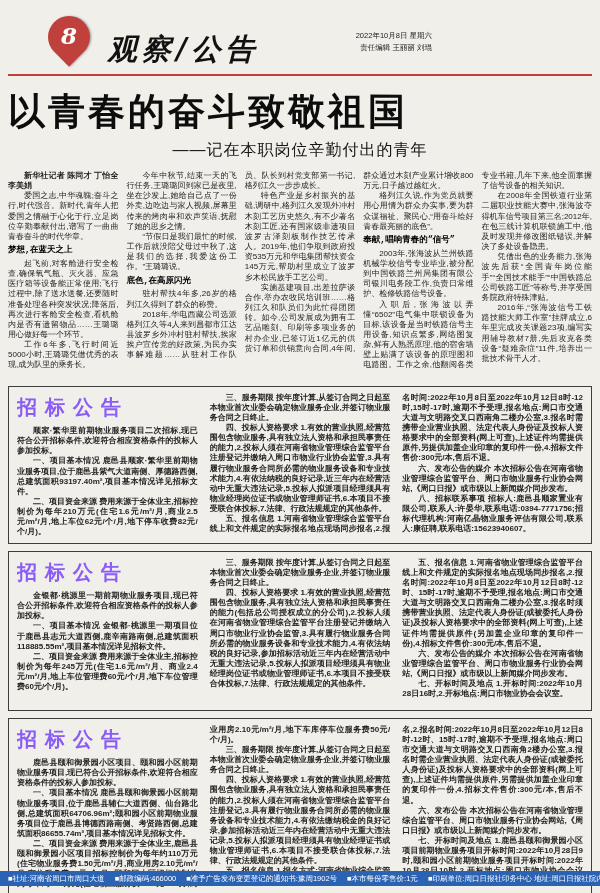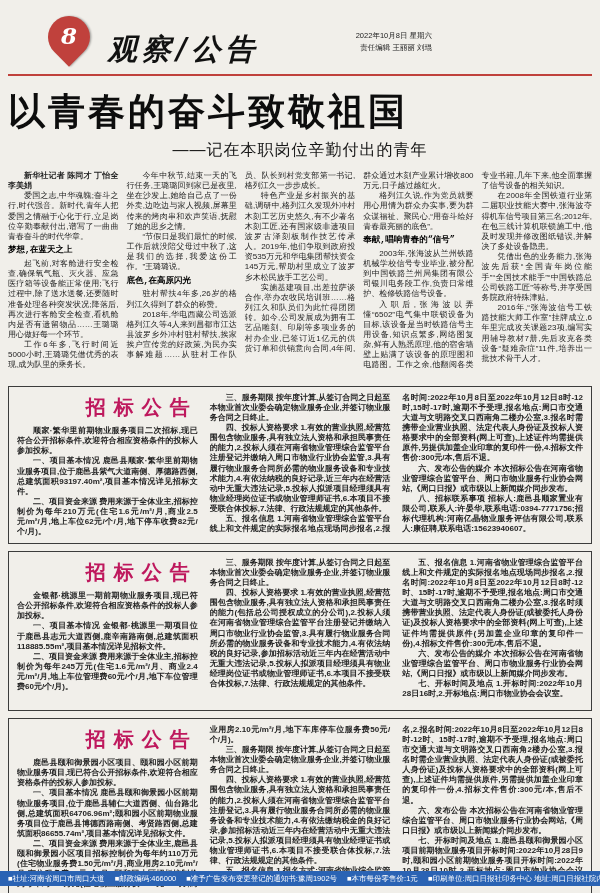--- a/index.html
+++ b/index.html
@@ -34,22 +34,22 @@
   .story{column-count:5;column-gap:8px;height:208px;overflow:hidden;
        font-size:8px;line-height:1.27;text-align:justify;color:#242424;}
   .story p{text-indent:2em;margin:0;}
   .story p.byline{font-weight:bold;}
   .story p.h{text-indent:0;text-align:left;font-weight:bold;font-size:8.5px;margin:3px 0;color:#000;font-family:Liberation Mono, monospace;}
 
   
   .notice{border:1px solid #3c3c3c;background:transparent;padding:6px 8px 4px 8px;margin-top:7px;}
   .ncols{column-count:3;column-gap:12px;overflow:hidden;font-size:8px;line-height:1.26;text-align:justify;color:#242424;}
   .n1 .ncols{height:146px;} .n2 .ncols{height:148px;} .n3 .ncols{height:166px;}
-  .ntitle{column-span:none;text-align:right;font-size:20px;font-weight:900;letter-spacing:8px;
-       font-family:"DejaVu Serif",serif;color:#be185d;margin:2px 0 6px 0;}
+  .ntitle{column-span:none;text-align:left;font-size:20px;font-weight:900;letter-spacing:8px;
+       font-family:"DejaVu Serif",serif;color:#8b5cf6;margin:2px 0 6px 0;}
   .nbody p{text-indent:2em;margin:0;font-weight:bold;}
 
   
   .footer{position:absolute;left:0;right:0;bottom:7px;height:15px;background:var(--blue);
        color:#fff;font-size:7.5px;line-height:15px;white-space:nowrap;overflow:hidden;padding:0 8px;}
   .footer span{margin-right:10px;}
 </style>
 </head>
 <body>
 

